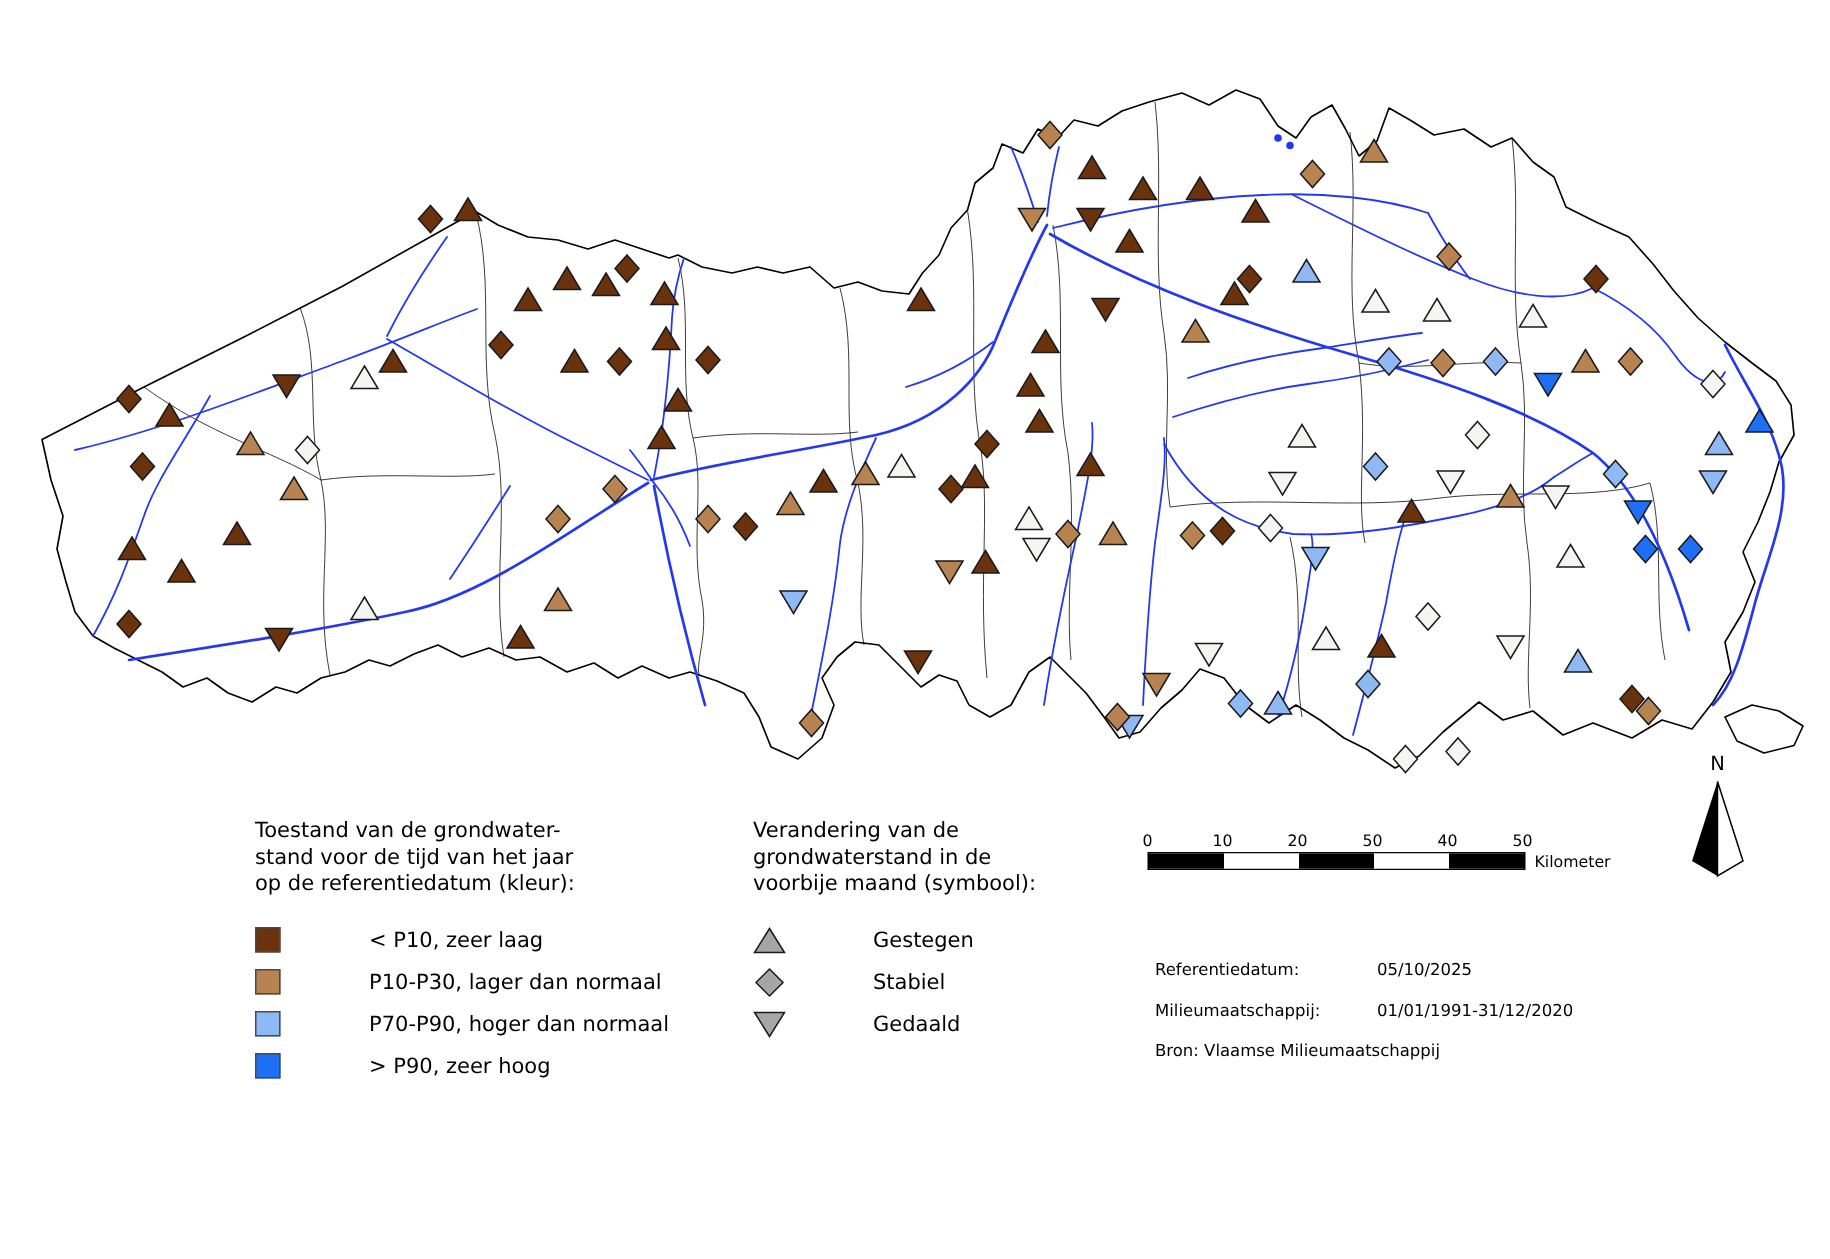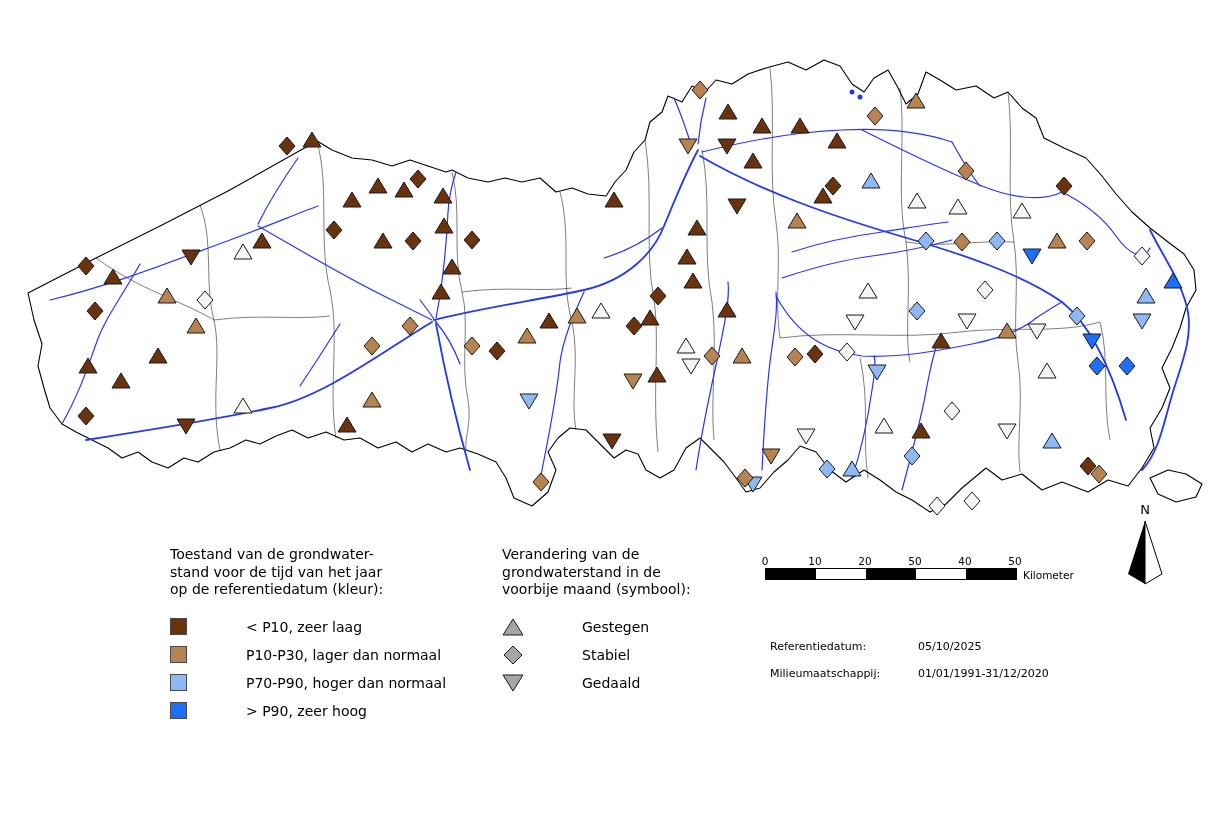--- a/index.html
+++ b/index.html
@@ -291,15 +291,16 @@
     </svg>
   </div>
 
   <div class="reference">
     <div>
       <span class="ref-label">Referentiedatum:</span><span>05/10/2025</span>
     </div>
     <div>
       <span class="ref-label">Milieumaatschappij:</span><span>01/01/1991-31/12/2020</span>
     </div>
+    <div>Bron: Vlaamse Milieumaatschappij</div>
   </div>
 
 </div>
 
 </body></html>

